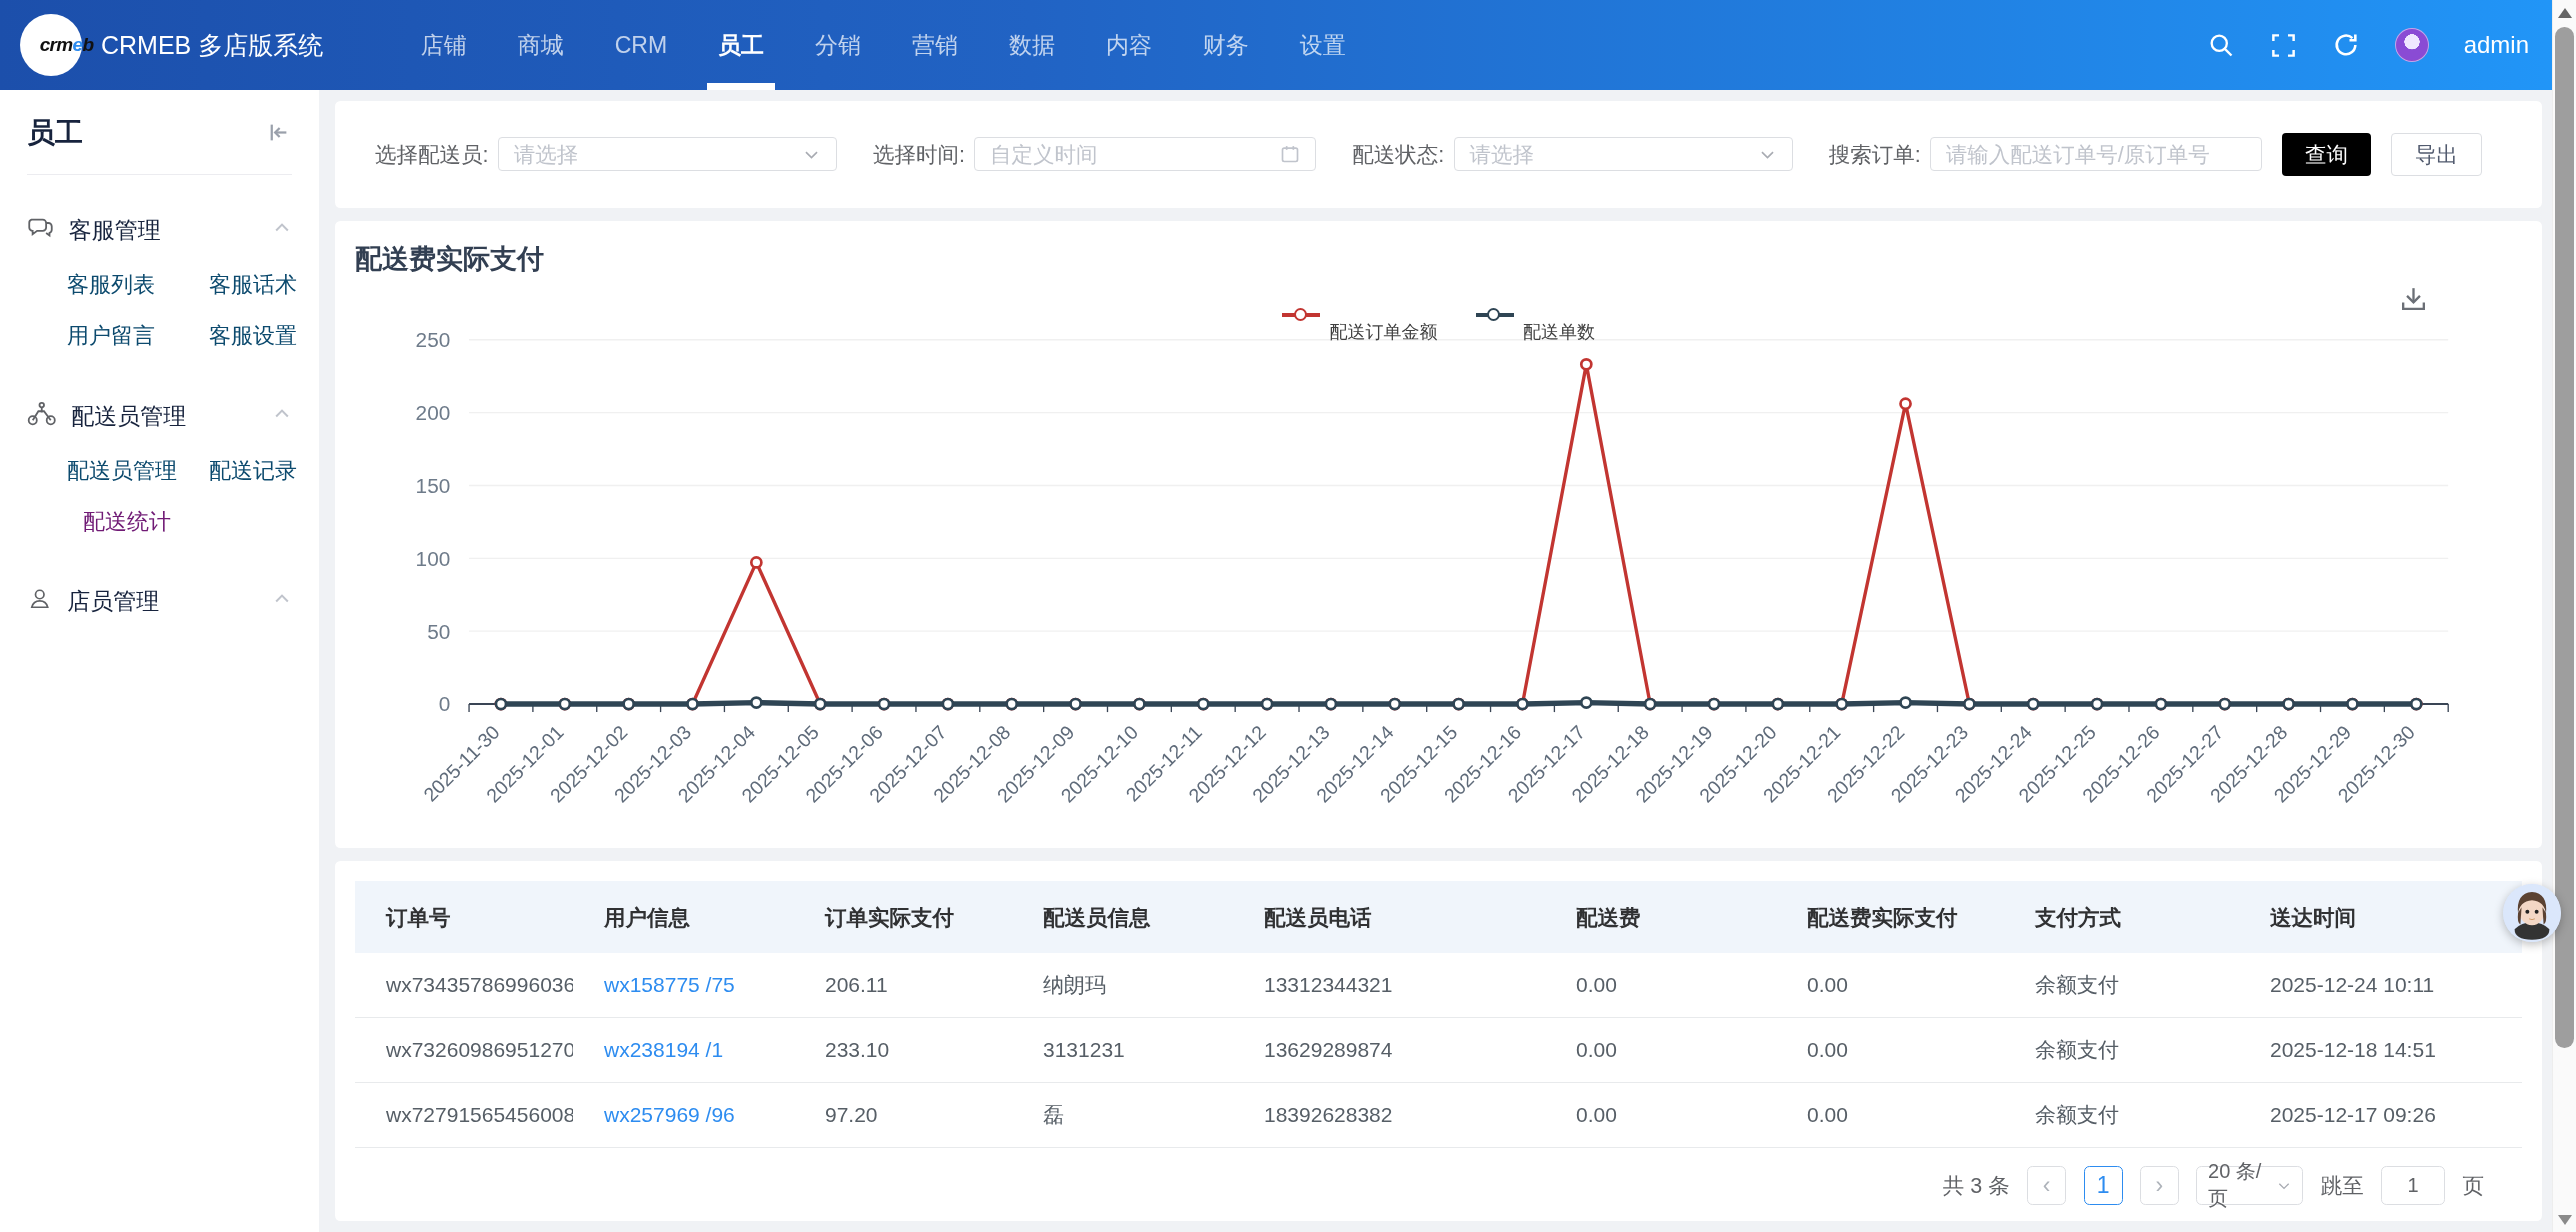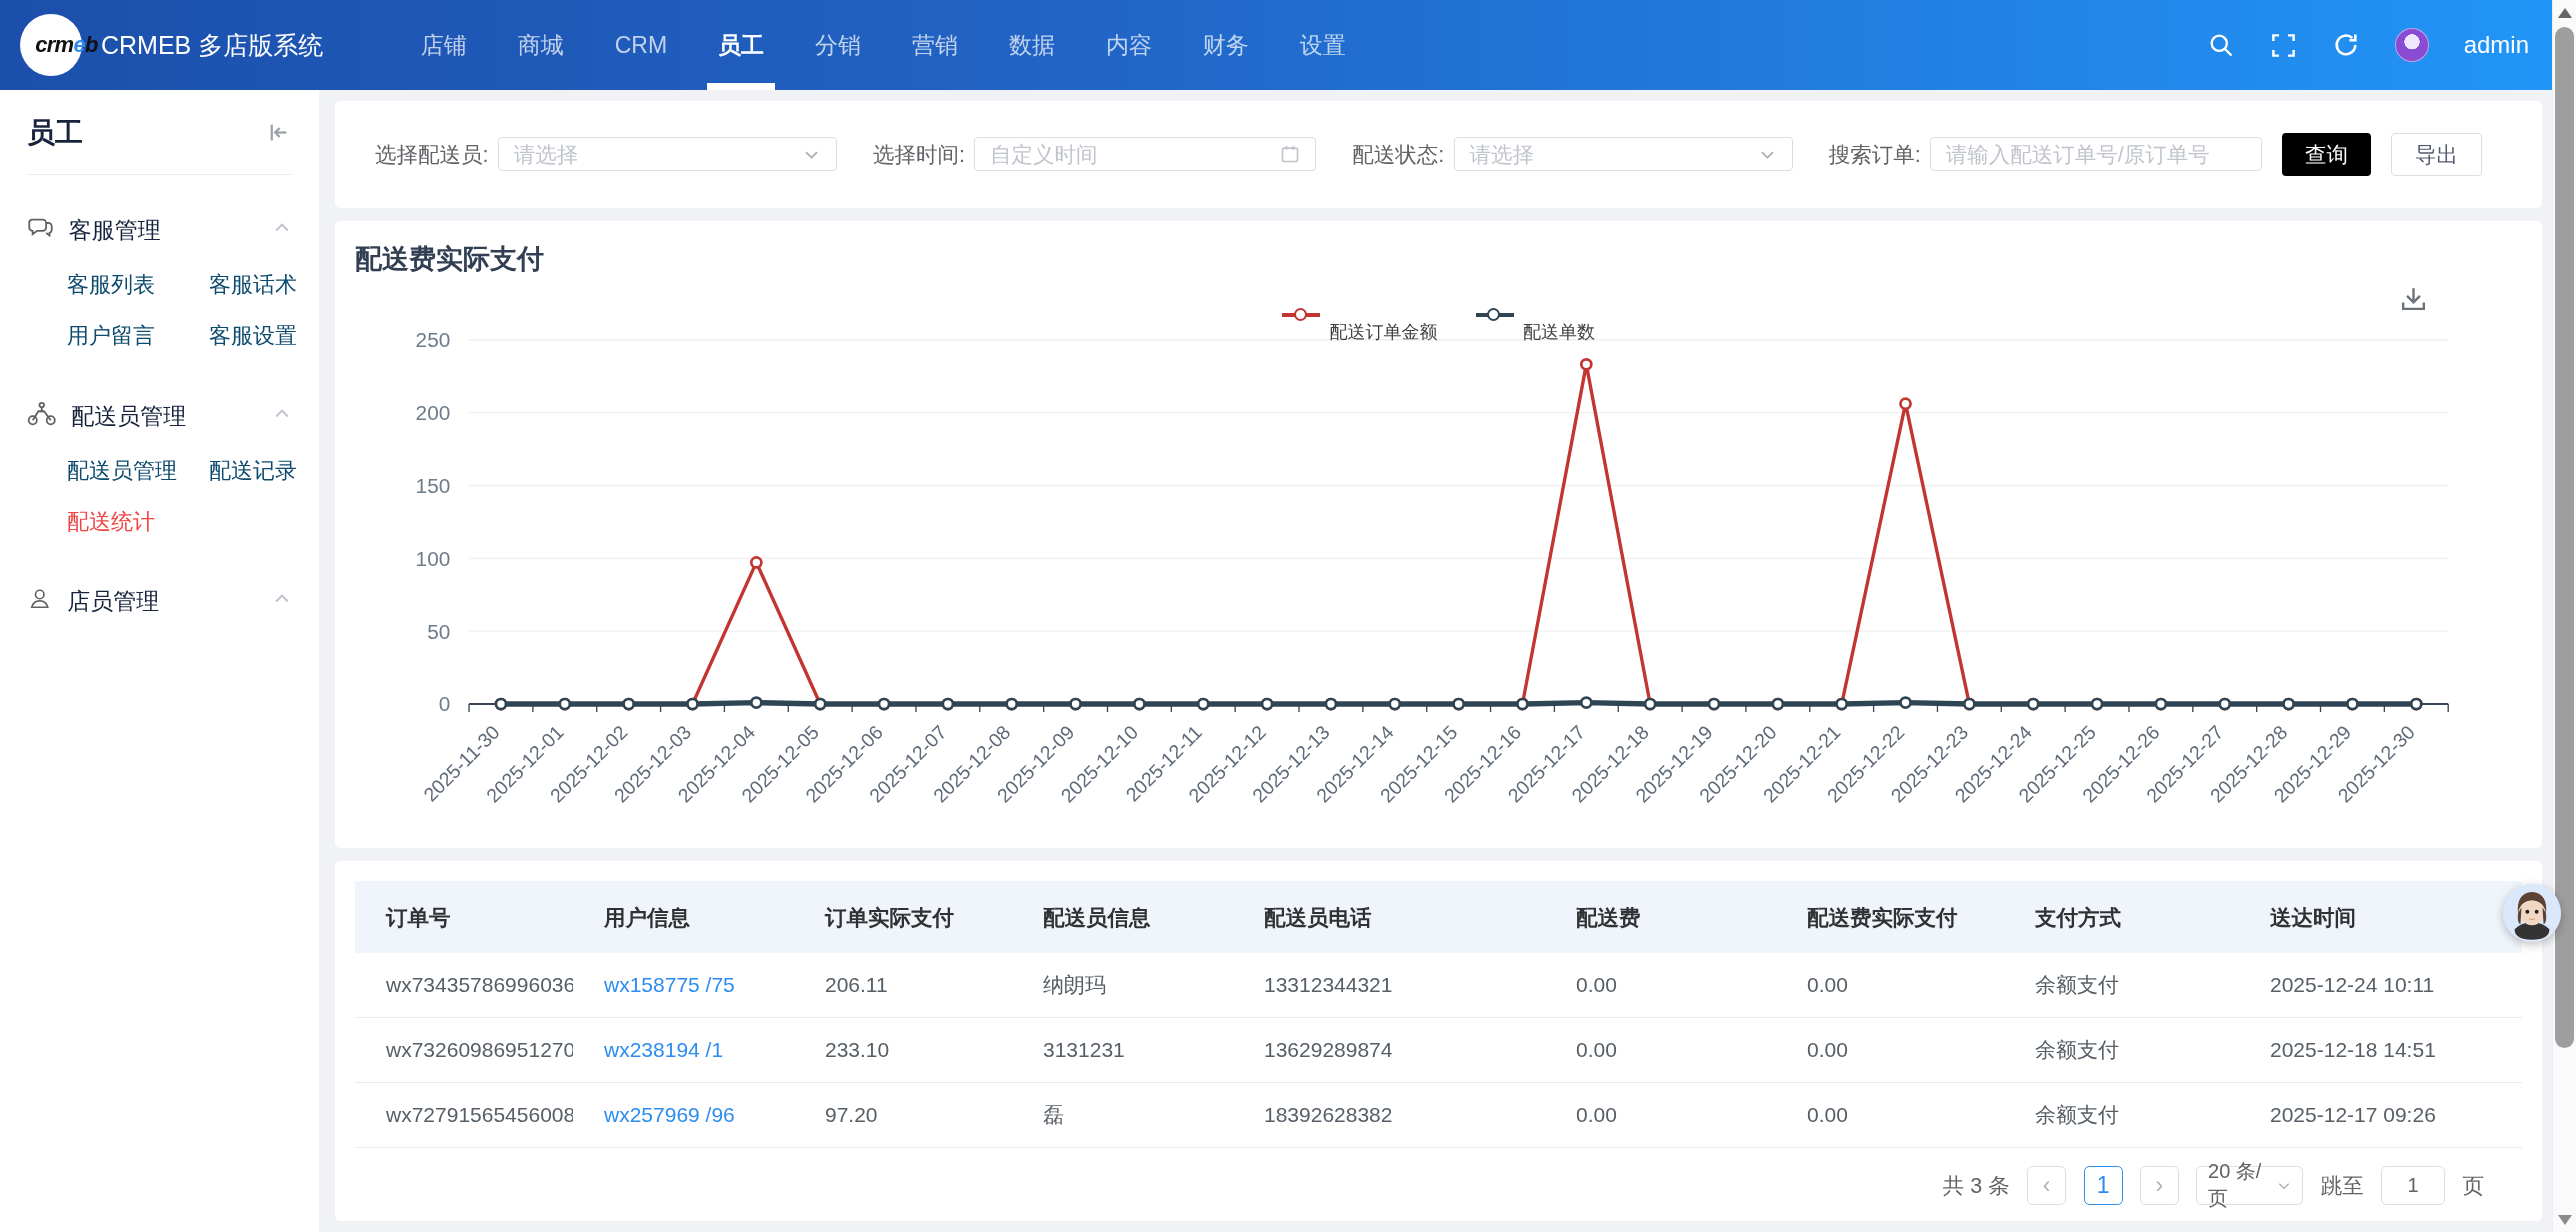--- a/index.html
+++ b/index.html
@@ -3,21 +3,21 @@
 <meta charset="utf-8">
 <style>
   * { box-sizing: border-box; margin: 0; padding: 0; }
   html,body { width: 2576px; height: 1233px; overflow: hidden; }
   body { font-family: "Liberation Sans", sans-serif; background:#f0f2f5; position:relative; }
 
   
   .topnav { height:90px; width:100%; background:linear-gradient(90deg,#1c4fab 0%,#2163c4 40%,#2196f8 100%);
     display:flex; align-items:center; padding:0 47px 0 20px; position:relative; z-index:5;}
   .logo-circle { width:62px; height:62px; border-radius:50%; background:#fff; display:flex; align-items:center; justify-content:center; flex:0 0 auto;}
-  .logo-circle span { font-size:22px; font-weight:bold; font-style:italic; color:#111; letter-spacing:-0.7px;margin-left:31px;}
+  .logo-circle span { font-size:19px; font-weight:bold; font-style:italic; color:#111; letter-spacing:-0.7px;margin-left:31px;}
   .logo-circle span b { color:#2d8cf0; }
   .brand { color:#fff; font-size:25px; margin-left:19px; white-space:nowrap; }
   .menu { display:flex; margin-left:72px; height:100%; }
   .nav-item { color:rgba(255,255,255,.72); font-size:23px; padding:0 10.7px; margin:0 14.8px; height:100%;
     display:flex; align-items:center; position:relative; cursor:pointer; white-space:nowrap;}
   .nav-item.active { color:#fff; font-weight:bold; }
   .nav-item.active::after { content:""; position:absolute; left:0; right:0; bottom:0; height:6.7px; background:#fff; }
   .nav-right { margin-left:auto; display:flex; align-items:center; gap:35px; }
   .nav-right svg { display:block; }
   .nav-avatar { width:34px; height:34px; border-radius:50%;
@@ -28,21 +28,21 @@
   .layout { display:flex; height:1143px; }
   .sidebar { width:319px; background:#fff; flex:0 0 auto; height:100%; }
   .sb-head { margin:0 27px; padding:24px 0 21.5px; border-bottom:1.3px solid #ececf0; display:flex; align-items:center; justify-content:space-between;}
   .sb-title { font-size:28px; font-weight:bold; color:#17233d; }
   .sb-sections { padding:0 27px; }
   .sb-section { margin-top:39px; }
   .sb-sec-head { display:flex; align-items:center; font-size:23px; color:#17233d; }
   .sb-sec-head .lbl { margin-left:14.8px; flex:1; }
   .sb-items { display:grid; grid-template-columns:142px 1fr; padding-left:40px; margin-top:12px; }
   .sb-item { font-size:22px; color:#0c4a6e; line-height:51px; cursor:pointer; white-space:nowrap;}
-  .sb-item.active { color:#ef4444; }
+  .sb-item.active { color:#701a75;margin-left:16px; }
 
   .main { flex:1; padding:10.7px 34px 0 16px; }
 
   .card { background:#fff; border-radius:5.4px; }
 
   
   .filter-card { height:107px; display:flex; align-items:center; padding:0 27px 0 40px; }
   .fgroup { display:flex; align-items:center; margin-right:36px; }
   .flabel { font-size:21.5px; color:#606266; margin-right:9.4px; white-space:nowrap;}
   .ctl { height:34px; border:1.3px solid #dcdee2; border-radius:4px; background:#fff; display:flex; align-items:center;

